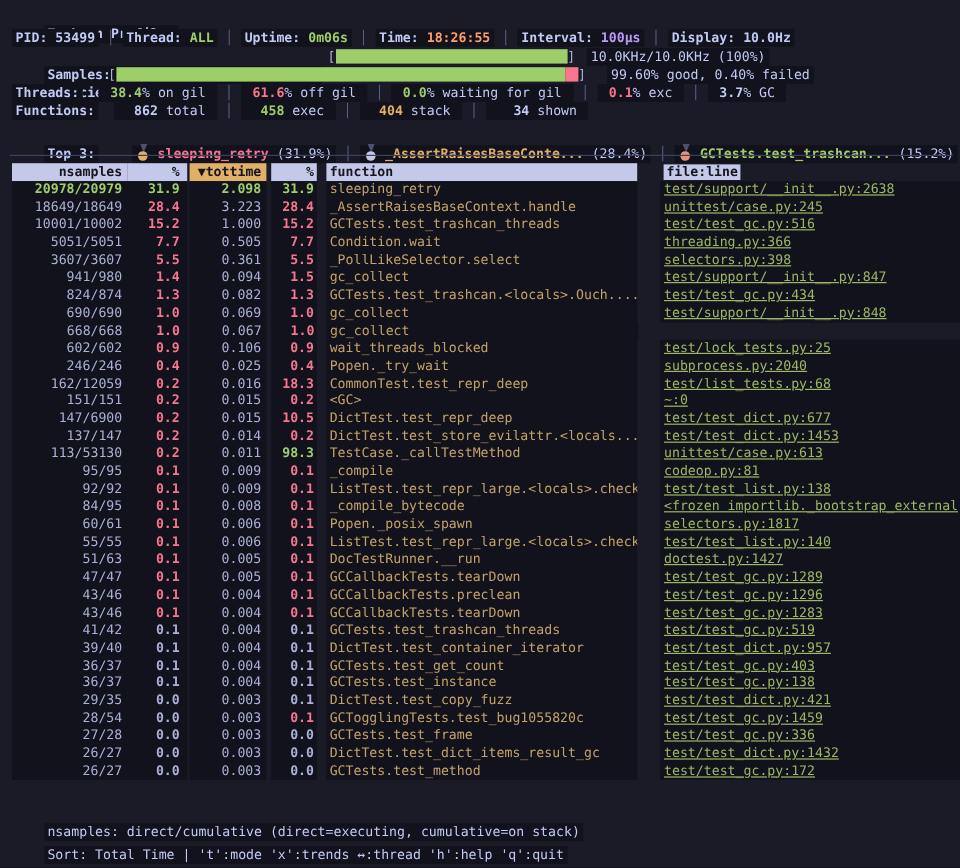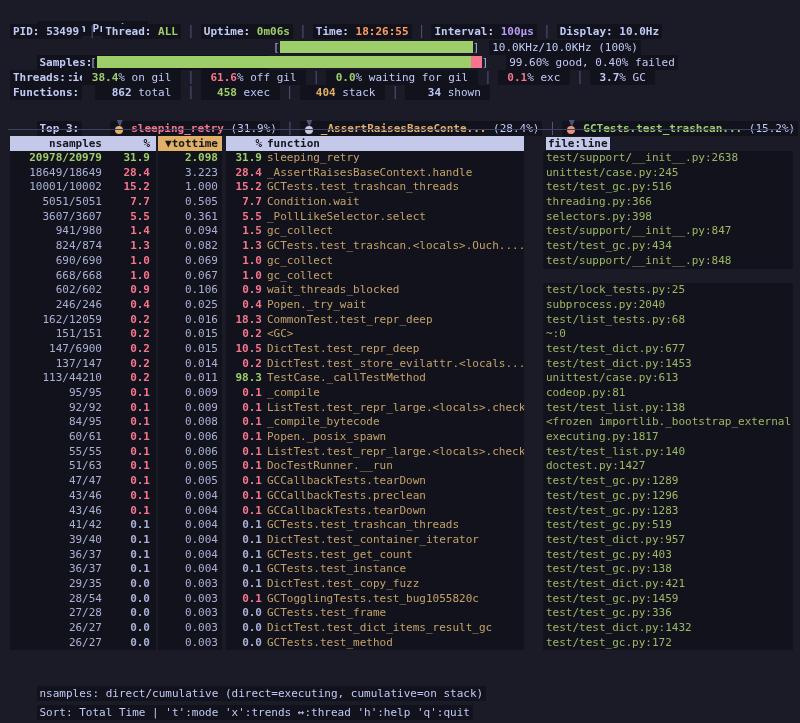--- a/index.html
+++ b/index.html
@@ -11,21 +11,21 @@
   body{background:#111117;}
   .app{position:relative;width:800px;height:723px;background:var(--bg);overflow:hidden;
        font-family:"DejaVu Sans Mono",monospace;font-size:11px;color:var(--fg);}
   .line{position:absolute;left:10px;height:15px;line-height:15px;white-space:pre;}
   .chunk{background:var(--chunk);padding:1px 3px;}
   .lbl{font-weight:bold;color:var(--fg);}
   .sep{color:var(--sep);}
   .b{font-weight:bold;}
   .c-fg{color:var(--fg);} .c-dim{color:var(--dim);} .c-green{color:var(--green);}
   .c-red{color:var(--red);} .c-orange{color:var(--orange);} .c-yellow{color:var(--yellow);}
-  .c-purple{color:var(--purple);} .c-tan{color:var(--tan);} .c-file{color:var(--file);}
+  .c-purple{color:var(--purple);} .c-tan{color:var(--tan);} .c-file{color:var(--file);text-decoration:underline;}
   .barwrap{position:absolute;top:0;}
   .bar{display:inline-block;height:12px;vertical-align:-2px;}
   .bar.green{background:var(--green);}
   .bar.pink{background:var(--red);}
   .bracket{color:var(--dim);}
   .rate{margin-left:10px;}
   .effsum{margin-left:18px;}
   .rule{position:absolute;left:8px;top:129px;width:786px;height:1px;background:#3b4261;}
   
   .medal{display:inline-block;width:11px;height:13px;position:relative;margin:0 6px 0 1px;vertical-align:-2px;}
@@ -40,21 +40,21 @@
   .thead{position:absolute;left:0;top:136px;width:800px;height:15px;display:flex;padding-left:10px;}
   .tbody{position:absolute;left:0;top:151px;width:800px;}
   .trow{display:flex;height:14.7px;line-height:14.7px;padding-left:10px;white-space:pre;}
   .cell{display:block;background:var(--chunk);overflow:hidden;}
   .hcell{display:block;background:var(--hdrbg);color:var(--hdrfg);font-weight:bold;height:15px;line-height:15px;}
   .hcell.sortcol{background:var(--yellow);}
   .ns{width:96px;text-align:right;padding-right:4px;}
   .pct{width:50px;text-align:right;padding-right:6px;}
   .tot{width:64px;text-align:right;padding-right:4px;margin-left:2px;}
   .cum{width:38px;text-align:right;padding-right:2px;margin-left:4px;}
-  .fn{width:260px;padding-left:3px;}
+  .fn{width:260px;margin-left:8px;padding-left:3px;}
   .fl{width:250px;margin-left:19px;padding-left:3px;}
   .hplain{background:transparent;color:var(--fg);}
   .hplain .inner{background:var(--hdrbg);color:var(--hdrfg);padding:0 2px;}
 </style>
 </head>
 <body>
 
 <div class="app">
 
   <div class="line" style="top:6px">
@@ -100,25 +100,25 @@
       <div class="trow"><span class="cell ns c-dim">941/980</span><span class="cell pct b c-red">1.4</span><span class="cell tot c-dim">0.094</span><span class="cell cum b c-red">1.5</span><span class="cell fn c-tan">gc_collect</span><span class="cell fl c-file">test/support/__init__.py:847</span></div>
       <div class="trow"><span class="cell ns c-dim">824/874</span><span class="cell pct b c-red">1.3</span><span class="cell tot c-dim">0.082</span><span class="cell cum b c-red">1.3</span><span class="cell fn c-tan">GCTests.test_trashcan.&lt;locals&gt;.Ouch....</span><span class="cell fl c-file">test/test_gc.py:434</span></div>
       <div class="trow"><span class="cell ns c-dim">690/690</span><span class="cell pct b c-red">1.0</span><span class="cell tot c-dim">0.069</span><span class="cell cum b c-red">1.0</span><span class="cell fn c-tan">gc_collect</span><span class="cell fl c-file">test/support/__init__.py:848</span></div>
       <div class="trow"><span class="cell ns c-dim">668/668</span><span class="cell pct b c-red">1.0</span><span class="cell tot c-dim">0.067</span><span class="cell cum b c-red">1.0</span><span class="cell fn c-tan">gc_collect</span></div>
       <div class="trow"><span class="cell ns c-dim">602/602</span><span class="cell pct b c-red">0.9</span><span class="cell tot c-dim">0.106</span><span class="cell cum b c-red">0.9</span><span class="cell fn c-tan">wait_threads_blocked</span><span class="cell fl c-file">test/lock_tests.py:25</span></div>
       <div class="trow"><span class="cell ns c-dim">246/246</span><span class="cell pct b c-red">0.4</span><span class="cell tot c-dim">0.025</span><span class="cell cum b c-red">0.4</span><span class="cell fn c-tan">Popen._try_wait</span><span class="cell fl c-file">subprocess.py:2040</span></div>
       <div class="trow"><span class="cell ns c-dim">162/12059</span><span class="cell pct b c-red">0.2</span><span class="cell tot c-dim">0.016</span><span class="cell cum b c-red">18.3</span><span class="cell fn c-tan">CommonTest.test_repr_deep</span><span class="cell fl c-file">test/list_tests.py:68</span></div>
       <div class="trow"><span class="cell ns c-dim">151/151</span><span class="cell pct b c-red">0.2</span><span class="cell tot c-dim">0.015</span><span class="cell cum b c-red">0.2</span><span class="cell fn c-tan">&lt;GC&gt;</span><span class="cell fl c-file">~:0</span></div>
       <div class="trow"><span class="cell ns c-dim">147/6900</span><span class="cell pct b c-red">0.2</span><span class="cell tot c-dim">0.015</span><span class="cell cum b c-red">10.5</span><span class="cell fn c-tan">DictTest.test_repr_deep</span><span class="cell fl c-file">test/test_dict.py:677</span></div>
       <div class="trow"><span class="cell ns c-dim">137/147</span><span class="cell pct b c-red">0.2</span><span class="cell tot c-dim">0.014</span><span class="cell cum b c-red">0.2</span><span class="cell fn c-tan">DictTest.test_store_evilattr.&lt;locals...</span><span class="cell fl c-file">test/test_dict.py:1453</span></div>
-      <div class="trow"><span class="cell ns c-dim">113/44210</span><span class="cell pct b c-red">0.2</span><span class="cell tot c-dim">0.011</span><span class="cell cum b c-green">98.3</span><span class="cell fn c-tan">TestCase._callTestMethod</span><span class="cell fl c-file">unittest/case.py:613</span></div>
+      <div class="trow"><span class="cell ns c-dim">113/53130</span><span class="cell pct b c-red">0.2</span><span class="cell tot c-dim">0.011</span><span class="cell cum b c-green">98.3</span><span class="cell fn c-tan">TestCase._callTestMethod</span><span class="cell fl c-file">unittest/case.py:613</span></div>
       <div class="trow"><span class="cell ns c-dim">95/95</span><span class="cell pct b c-red">0.1</span><span class="cell tot c-dim">0.009</span><span class="cell cum b c-red">0.1</span><span class="cell fn c-tan">_compile</span><span class="cell fl c-file">codeop.py:81</span></div>
       <div class="trow"><span class="cell ns c-dim">92/92</span><span class="cell pct b c-red">0.1</span><span class="cell tot c-dim">0.009</span><span class="cell cum b c-red">0.1</span><span class="cell fn c-tan">ListTest.test_repr_large.&lt;locals&gt;.check</span><span class="cell fl c-file">test/test_list.py:138</span></div>
       <div class="trow"><span class="cell ns c-dim">84/95</span><span class="cell pct b c-red">0.1</span><span class="cell tot c-dim">0.008</span><span class="cell cum b c-red">0.1</span><span class="cell fn c-tan">_compile_bytecode</span><span class="cell fl c-file">&lt;frozen importlib._bootstrap_external</span></div>
-      <div class="trow"><span class="cell ns c-dim">60/61</span><span class="cell pct b c-red">0.1</span><span class="cell tot c-dim">0.006</span><span class="cell cum b c-red">0.1</span><span class="cell fn c-tan">Popen._posix_spawn</span><span class="cell fl c-file">executing.py:1817</span></div>
+      <div class="trow"><span class="cell ns c-dim">60/61</span><span class="cell pct b c-red">0.1</span><span class="cell tot c-dim">0.006</span><span class="cell cum b c-red">0.1</span><span class="cell fn c-tan">Popen._posix_spawn</span><span class="cell fl c-file">selectors.py:1817</span></div>
       <div class="trow"><span class="cell ns c-dim">55/55</span><span class="cell pct b c-red">0.1</span><span class="cell tot c-dim">0.006</span><span class="cell cum b c-red">0.1</span><span class="cell fn c-tan">ListTest.test_repr_large.&lt;locals&gt;.check</span><span class="cell fl c-file">test/test_list.py:140</span></div>
       <div class="trow"><span class="cell ns c-dim">51/63</span><span class="cell pct b c-red">0.1</span><span class="cell tot c-dim">0.005</span><span class="cell cum b c-red">0.1</span><span class="cell fn c-tan">DocTestRunner.__run</span><span class="cell fl c-file">doctest.py:1427</span></div>
       <div class="trow"><span class="cell ns c-dim">47/47</span><span class="cell pct b c-red">0.1</span><span class="cell tot c-dim">0.005</span><span class="cell cum b c-red">0.1</span><span class="cell fn c-tan">GCCallbackTests.tearDown</span><span class="cell fl c-file">test/test_gc.py:1289</span></div>
       <div class="trow"><span class="cell ns c-dim">43/46</span><span class="cell pct b c-red">0.1</span><span class="cell tot c-dim">0.004</span><span class="cell cum b c-red">0.1</span><span class="cell fn c-tan">GCCallbackTests.preclean</span><span class="cell fl c-file">test/test_gc.py:1296</span></div>
       <div class="trow"><span class="cell ns c-dim">43/46</span><span class="cell pct b c-red">0.1</span><span class="cell tot c-dim">0.004</span><span class="cell cum b c-red">0.1</span><span class="cell fn c-tan">GCCallbackTests.tearDown</span><span class="cell fl c-file">test/test_gc.py:1283</span></div>
       <div class="trow"><span class="cell ns c-dim">41/42</span><span class="cell pct b c-dim">0.1</span><span class="cell tot c-dim">0.004</span><span class="cell cum b c-dim">0.1</span><span class="cell fn c-tan">GCTests.test_trashcan_threads</span><span class="cell fl c-file">test/test_gc.py:519</span></div>
       <div class="trow"><span class="cell ns c-dim">39/40</span><span class="cell pct b c-dim">0.1</span><span class="cell tot c-dim">0.004</span><span class="cell cum b c-dim">0.1</span><span class="cell fn c-tan">DictTest.test_container_iterator</span><span class="cell fl c-file">test/test_dict.py:957</span></div>
       <div class="trow"><span class="cell ns c-dim">36/37</span><span class="cell pct b c-dim">0.1</span><span class="cell tot c-dim">0.004</span><span class="cell cum b c-dim">0.1</span><span class="cell fn c-tan">GCTests.test_get_count</span><span class="cell fl c-file">test/test_gc.py:403</span></div>
       <div class="trow"><span class="cell ns c-dim">36/37</span><span class="cell pct b c-dim">0.1</span><span class="cell tot c-dim">0.004</span><span class="cell cum b c-dim">0.1</span><span class="cell fn c-tan">GCTests.test_instance</span><span class="cell fl c-file">test/test_gc.py:138</span></div>
       <div class="trow"><span class="cell ns c-dim">29/35</span><span class="cell pct b c-dim">0.0</span><span class="cell tot c-dim">0.003</span><span class="cell cum b c-dim">0.1</span><span class="cell fn c-tan">DictTest.test_copy_fuzz</span><span class="cell fl c-file">test/test_dict.py:421</span></div>

